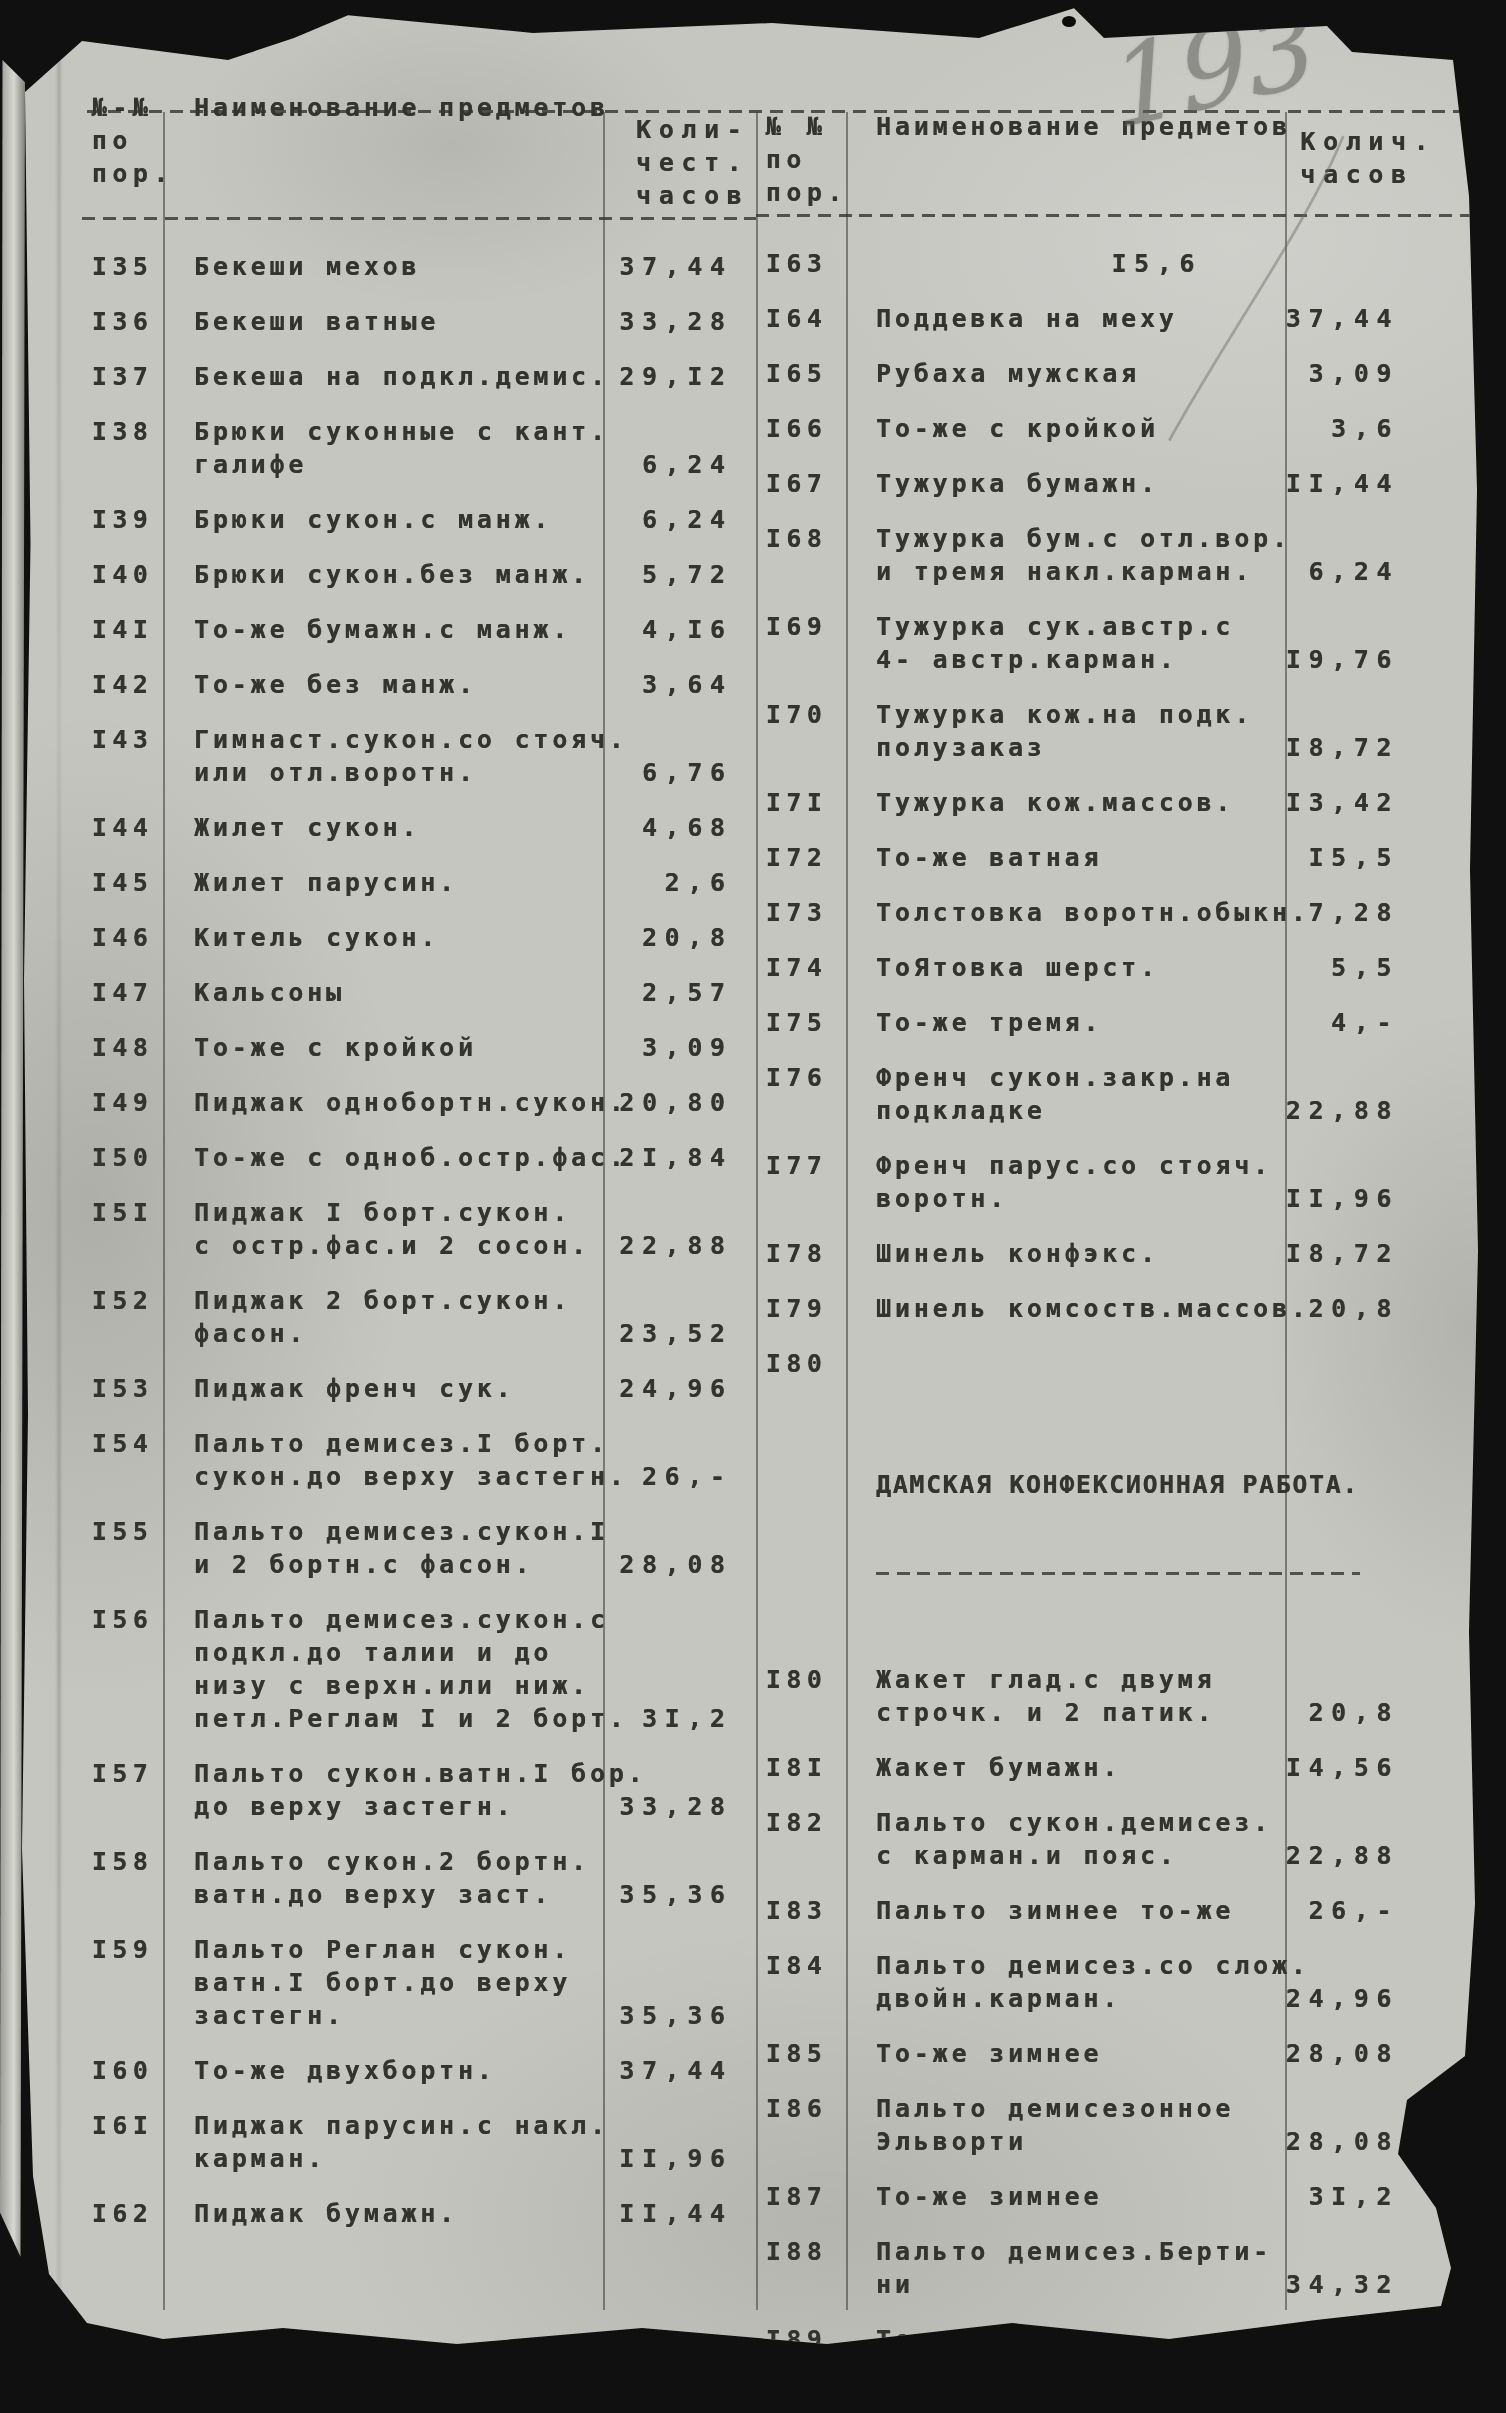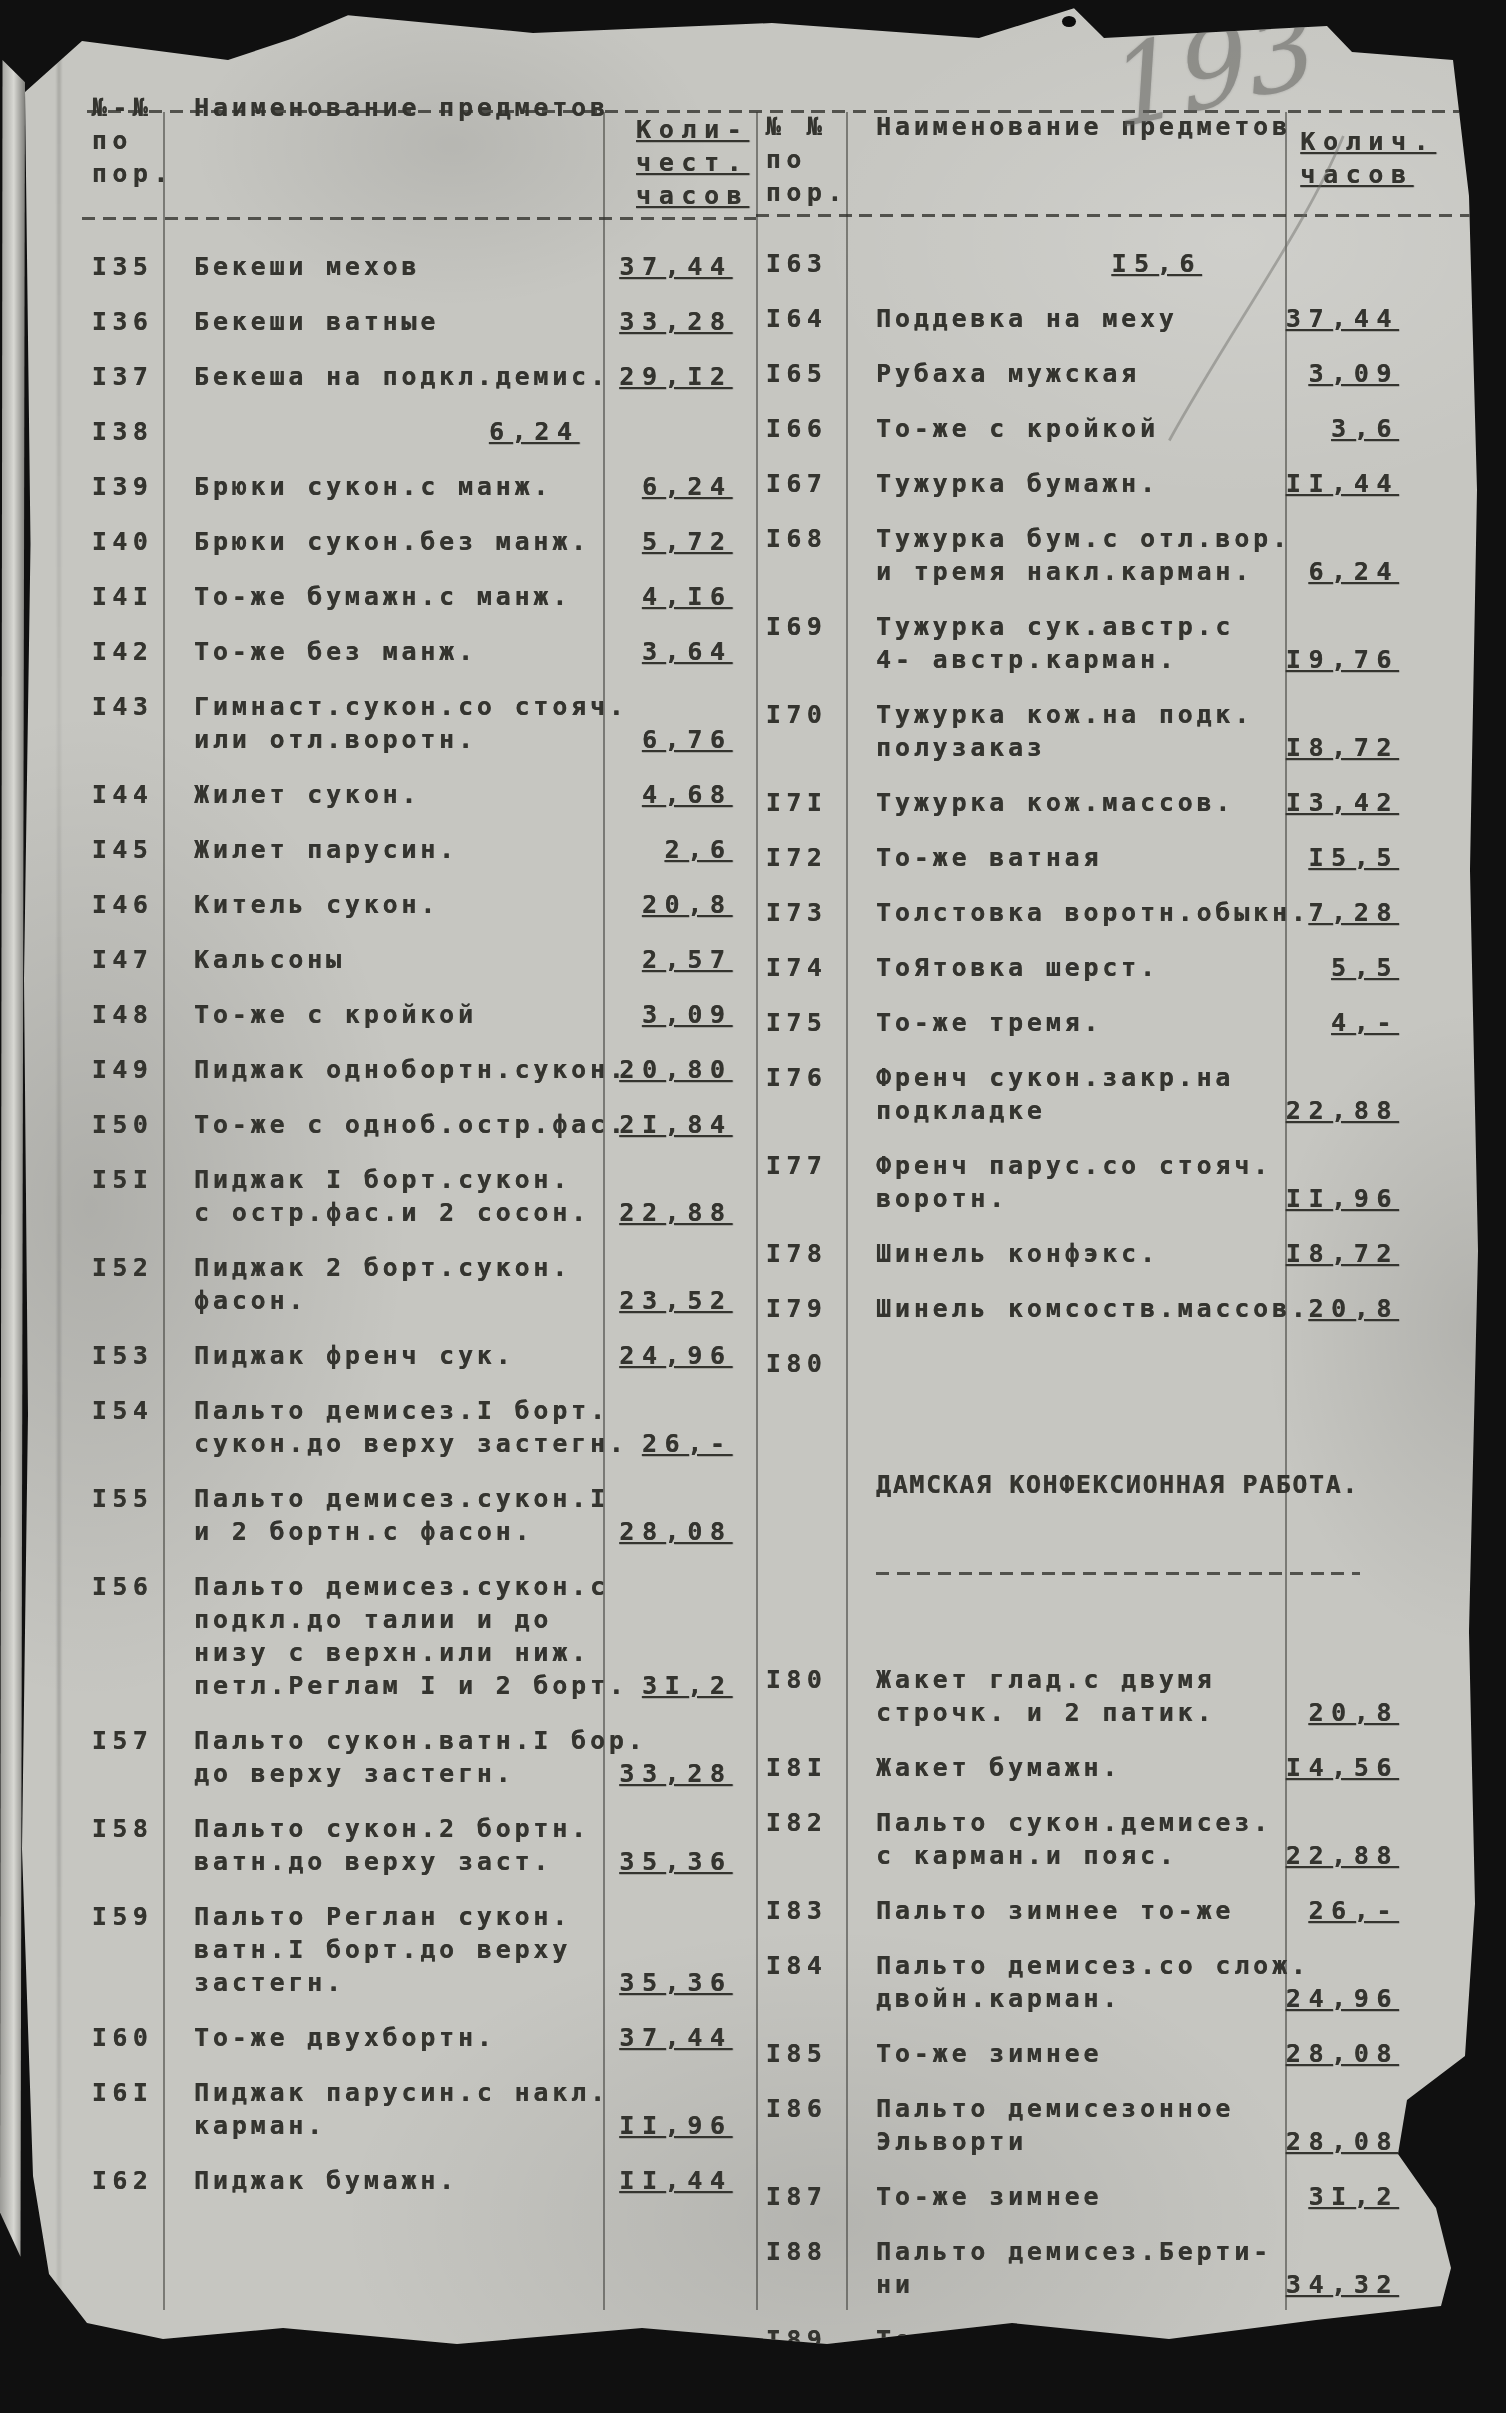--- a/index.html
+++ b/index.html
@@ -39,21 +39,21 @@
        font-weight:bold;letter-spacing:3.8px;text-shadow:0.3px 0.3px 0.5px rgba(40,40,36,.75);}
   .tbl-left{left:82px;width:674px;}
   .tbl-right{left:756px;width:726px;}
   .thead,.row{display:grid;}
   .tbl-left .thead,.tbl-left .row{grid-template-columns:82px 440px 153px;}
   .tbl-right .thead,.tbl-right .row{grid-template-columns:90px 438px 197px;}
   .tbl-right .thead{padding-top:19px;}
   .cell{padding-bottom:22px;white-space:pre;}
   .num{padding-left:9.8px;letter-spacing:5.4px;}
   .name{padding-left:30px;overflow:visible;}
-  .val{align-self:end;text-align:right;letter-spacing:7.6px;text-decoration:underline;}
+  .val{align-self:end;text-align:right;letter-spacing:7.6px;}
   .tbl-left .val{padding-right:24.5px;}
   .tbl-right .val{padding-right:82px;text-align:right;}
   .th-qty{padding-top:22px;padding-left:32px;text-align:left;align-self:start;}
   .tbl-right .th-qty{padding-top:15.2px;padding-left:16.3px;}
   .thead-dash{margin-top:-17.4px;margin-bottom:30.5px;}
   .section-title{letter-spacing:1.6px;}
   .section-dash{width:484px;margin-top:4.4px;}
   
   .pencil-number{position:absolute;left:1110px;top:4.4px;z-index:6;
       font-family:"DejaVu Serif","Liberation Serif",serif;font-style:italic;font-size:109px;
@@ -98,20 +98,22 @@
     <div class="cell name">Бекеши ватные</div>
     <div class="cell val">33,28</div>
   </div>
           <div class="row">
     <div class="cell num">I37</div>
     <div class="cell name">Бекеша на подкл.демис.</div>
     <div class="cell val">29,I2</div>
   </div>
           <div class="row">
     <div class="cell num">I38</div>
+    <div class="cell name">Брюки суконные с кант.
+галифе</div>
     <div class="cell val">6,24</div>
   </div>
           <div class="row">
     <div class="cell num">I39</div>
     <div class="cell name">Брюки сукон.с манж.</div>
     <div class="cell val">6,24</div>
   </div>
           <div class="row">
     <div class="cell num">I40</div>
     <div class="cell name">Брюки сукон.без манж.</div>

